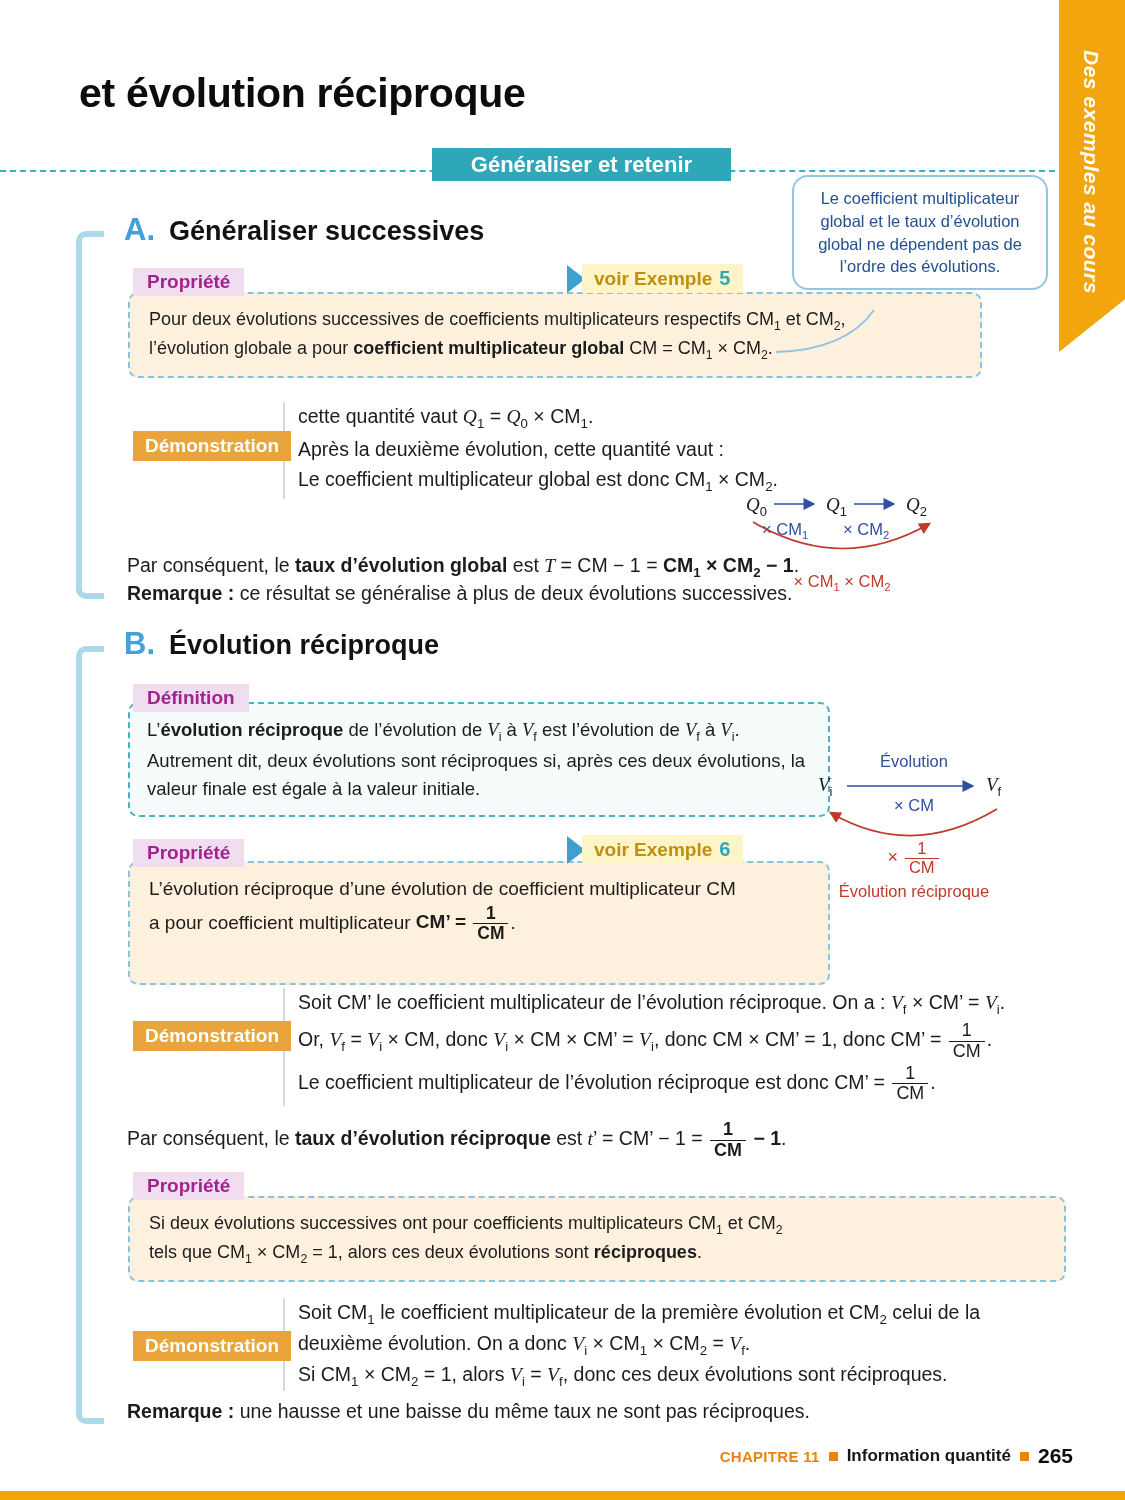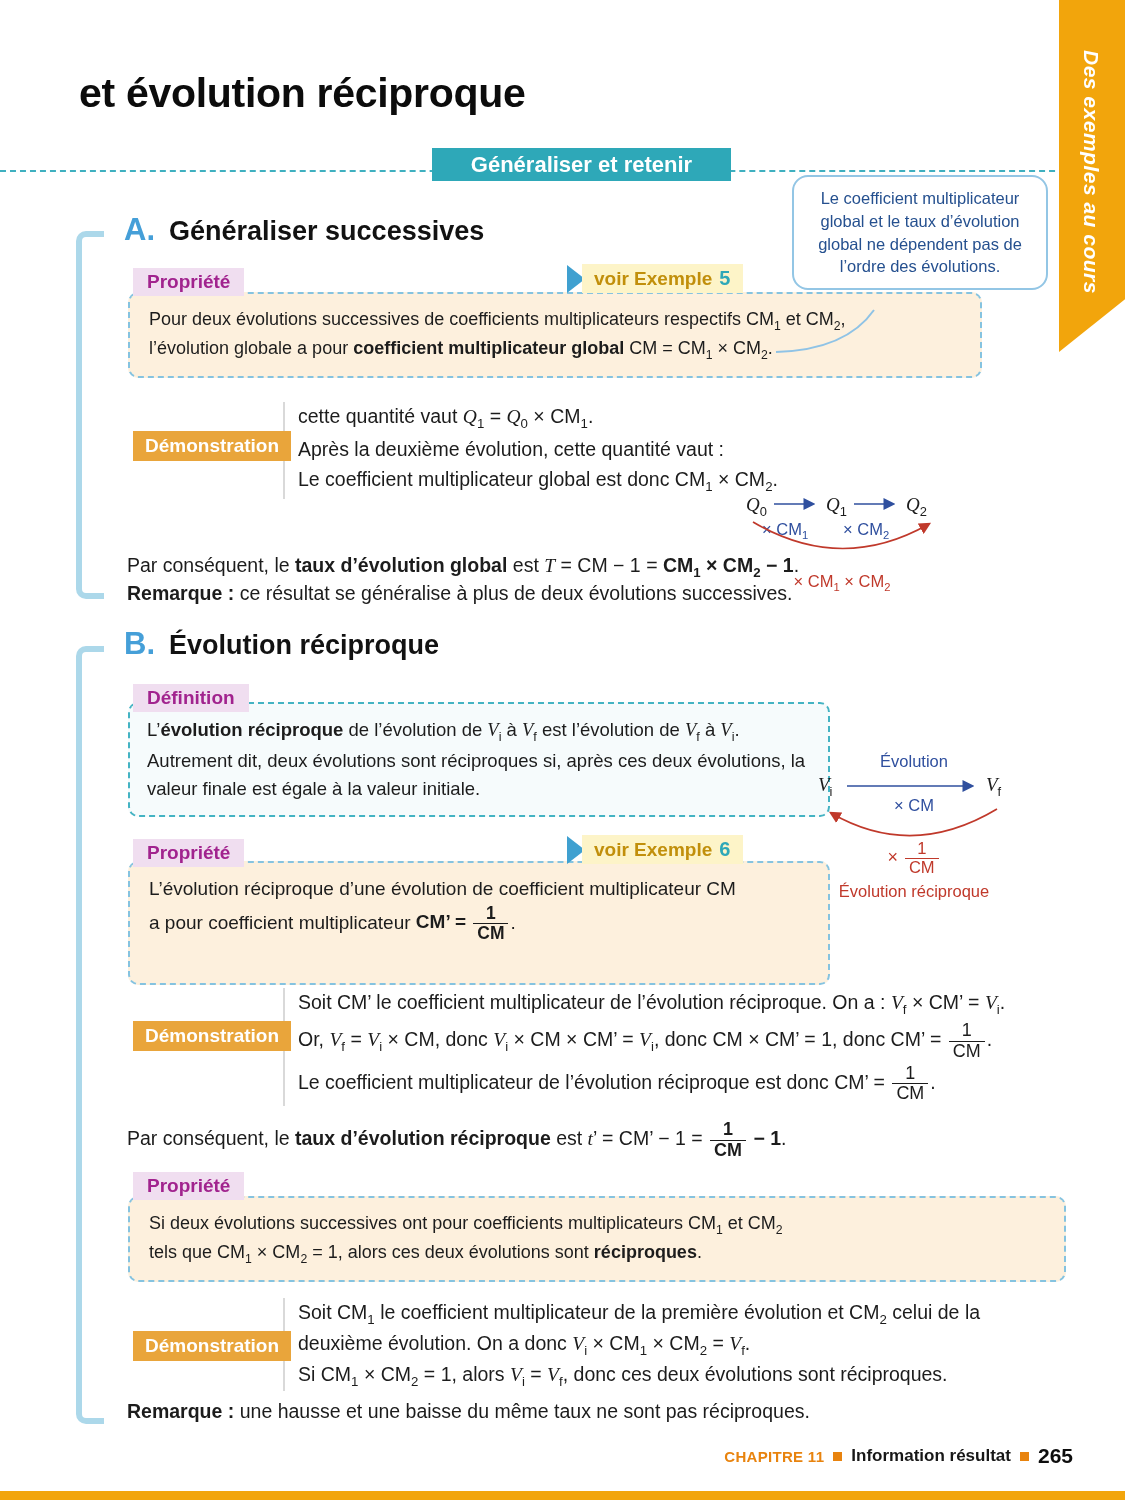--- a/index.html
+++ b/index.html
@@ -232,19 +232,19 @@
   <div class="abs cream-box" id="propBoxC">Si deux évolutions successives ont pour coefficients multiplicateurs CM<sub>1</sub> et CM<sub>2</sub><br>tels que CM<sub>1</sub> × CM<sub>2</sub> = 1, alors ces deux évolutions sont <b>réciproques</b>.</div>
 
   <div class="abs label-orange" id="labelDemoC">Démonstration</div>
   <div class="abs demo-text" id="demoCText">Soit CM<sub>1</sub> le coefficient multiplicateur de la première évolution et CM<sub>2</sub> celui de la deuxième évolution. On a donc <i>V</i><sub>i</sub> × CM<sub>1</sub> × CM<sub>2</sub> = <i>V</i><sub>f</sub>.<br>Si CM<sub>1</sub> × CM<sub>2</sub> = 1, alors <i>V</i><sub>i</sub> = <i>V</i><sub>f</sub>, donc ces deux évolutions sont réciproques.</div>
 
   <div class="abs body-text" id="remB"><b>Remarque :</b> une hausse et une baisse du même taux ne sont pas réciproques.</div>
 
   <div class="abs" id="footer">
     <span class="chap">CHAPITRE 11</span>
     <span class="fsq"></span>
-    <span class="fbook">Information résultat</span>
+    <span class="fbook">Information quantité</span>
     <span class="fsq"></span>
     <span class="fpage">265</span>
   </div>
   <div class="abs" id="bottomBar"></div>
 
 </div>
 
 </body></html>

